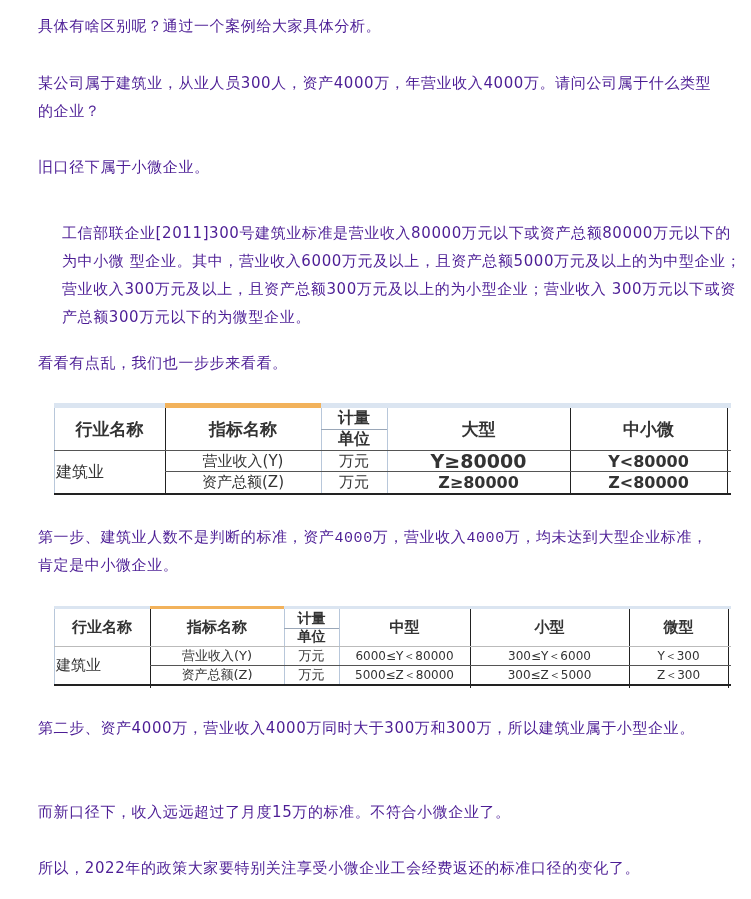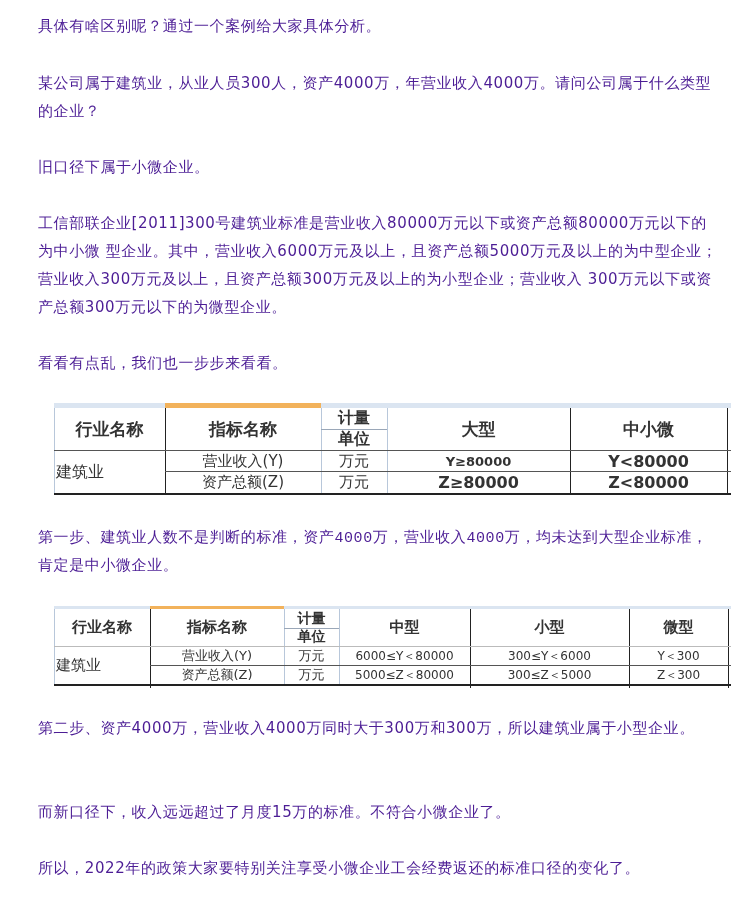--- a/index.html
+++ b/index.html
@@ -22,21 +22,21 @@
     .vline { position: absolute; width: 1px; background: #222; }
     .vline.light { background: #b8c7da; }
     .bold { font-weight: bold; }
   </style>
 </head>
 <body>
 
 <p class="para" style="top:12px;">具体有啥区别呢？通过一个案例给大家具体分析。</p>
 <p class="para" style="top:69px;">某公司属于建筑业，从业人员300人，资产4000万，年营业收入4000万。请问公司属于什么类型的企业？</p>
 <p class="para" style="top:153px;">旧口径下属于小微企业。</p>
-<p class="para" style="top:209px;">工信部联企业[2011]300号建筑业标准是营业收入80000万元以下或资产总额80000万元以下的为中小微 型企业。其中，营业收入6000万元及以上，且资产总额5000万元及以上的为中型企业；营业收入300万元及以上，且资产总额300万元及以上的为小型企业；营业收入 300万元以下或资产总额300万元以下的为微型企业。</p>
+<p class="para" style="top:219px;margin-left:24px;">工信部联企业[2011]300号建筑业标准是营业收入80000万元以下或资产总额80000万元以下的为中小微 型企业。其中，营业收入6000万元及以上，且资产总额5000万元及以上的为中型企业；营业收入300万元及以上，且资产总额300万元及以上的为小型企业；营业收入 300万元以下或资产总额300万元以下的为微型企业。</p>
 <p class="para" style="top:349px;">看看有点乱，我们也一步步来看看。</p>
 
 <div class="xl-wrap" style="top:403px; width:677px; height:92px;">
   <div class="xl-topbar" style="left:0; width:111px;"></div>
   <div class="xl-topbar sel" style="left:111px; width:156px;"></div>
   <div class="xl-topbar" style="left:267px; width:410px;"></div>
 
   <div class="vline light" style="left:0; top:5px; height:87px;"></div>
   <div class="vline" style="left:111px; top:5px; height:87px;"></div>
   <div class="vline light" style="left:267px; top:5px; height:87px;"></div>
@@ -52,21 +52,21 @@
   <div class="cell bold" style="left:0; top:5px; width:111px; height:42px; font-size:17px;">行业名称</div>
   <div class="cell bold" style="left:111px; top:5px; width:156px; height:42px; font-size:17px;">指标名称</div>
   <div class="cell bold" style="left:267px; top:5px; width:66px; height:21px; font-size:16px;">计量</div>
   <div class="cell bold" style="left:267px; top:26px; width:66px; height:21px; font-size:16px;">单位</div>
   <div class="cell bold" style="left:516px; top:5px; width:157px; height:42px; font-size:17px;">中小微</div>
   <div class="cell bold" style="left:333px; top:5px; width:183px; height:42px; font-size:17px;">大型</div>
 
   <div class="cell" style="left:2px; top:48px; width:109px; height:42px; font-size:16px; justify-content:flex-start;">建筑业</div>
   <div class="cell" style="left:111px; top:48px; width:156px; height:20px; font-size:15px;">营业收入(Y)</div>
   <div class="cell" style="left:267px; top:48px; width:66px; height:20px; font-size:15px;">万元</div>
-  <div class="cell bold" style="left:333px; top:48px; width:183px; height:20px; font-size:13px;">Y≥80000</div>
+  <div class="cell bold" style="left:333px; top:48px; width:183px; height:20px; font-size:19px;">Y≥80000</div>
   <div class="cell bold" style="left:516px; top:48px; width:157px; height:20px; font-size:16px;">Y&lt;80000</div>
   <div class="cell" style="left:111px; top:69px; width:156px; height:21px; font-size:15px;">资产总额(Z)</div>
   <div class="cell" style="left:267px; top:69px; width:66px; height:21px; font-size:15px;">万元</div>
   <div class="cell bold" style="left:333px; top:69px; width:183px; height:21px; font-size:16px;">Z≥80000</div>
   <div class="cell bold" style="left:516px; top:69px; width:157px; height:21px; font-size:16px;">Z&lt;80000</div>
 </div>
 
 <p class="para" style="top:525px;font-family:Liberation Mono, monospace;">第一步、建筑业人数不是判断的标准，资产4000万，营业收入4000万，均未达到大型企业标准，肯定是中小微企业。</p>
 
 <div class="xl-wrap" style="top:606px; width:677px; height:82px;">

